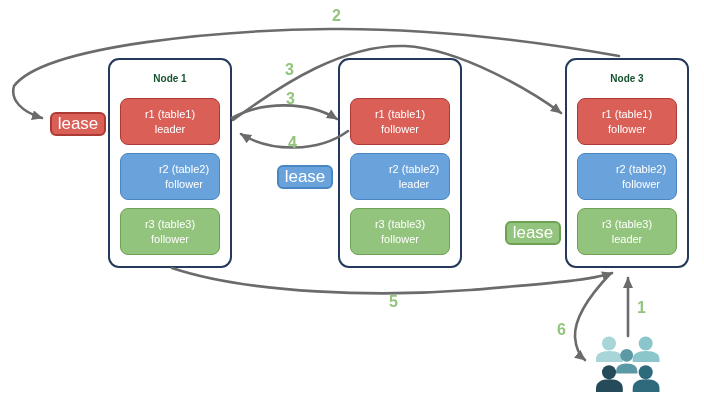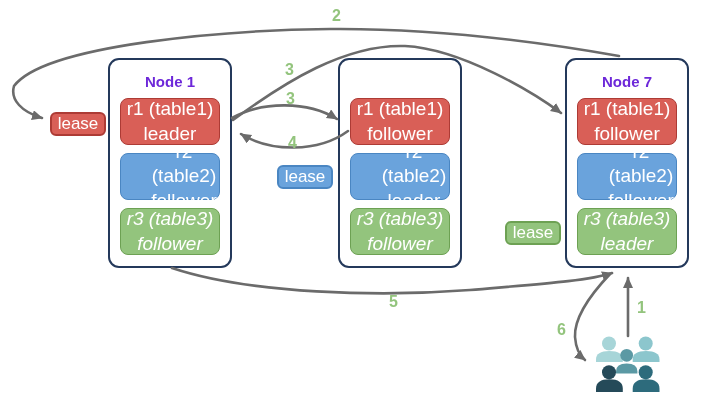--- a/index.html
+++ b/index.html
@@ -27,43 +27,43 @@
     border-radius: 11px;
     box-sizing: border-box;
     z-index: 2;
   }
   .node-1 { left: 108px; }
   .node-2 { left: 338px; }
   .node-3 { left: 565px; }
   .node-title {
     text-align: center;
     font-weight: bold;
-    font-size: 15px;
-    color: #6d28d9;
+    font-size: 10px;
+    color: #14532d;
     margin-top: 13px;
   }
   .replica {
     position: absolute;
     left: 10px;
     width: 100px;
     height: 47px;
     border-radius: 8px;
     box-sizing: border-box;
     display: flex;
     flex-direction: column;
     align-items: center;
     justify-content: center;
     color: #ffffff;
-    font-size: 19px;
+    font-size: 11px;
     line-height: 1.28;
     text-align: center;
   }
   .replica.red   { background: #d95f57; border: 1.5px solid #ad3b35; }
   .replica.blue  { background: #6aa3dc; border: 1.5px solid #4a86c2; padding-left: 28px; }
-  .replica.green { background: #93c47d; border: 1.5px solid #6da153; font-style: italic; }
+  .replica.green { background: #93c47d; border: 1.5px solid #6da153; }
   .pos-r1 { top: 38px; }
   .pos-r2 { top: 93px; }
   .pos-r3 { top: 148px; }
   .lease {
     position: absolute;
     width: 56px;
     height: 24px;
     border-radius: 6px;
     color: #ffffff;
     font-size: 17px;
@@ -121,21 +121,21 @@
       <span>r2 (table2)</span>
       <span>leader</span>
     </div>
     <div class="replica green pos-r3">
       <span>r3 (table3)</span>
       <span>follower</span>
     </div>
   </div>
 
   <div class="node node-3">
-    <div class="node-title">Node 7</div>
+    <div class="node-title">Node 3</div>
     <div class="replica red pos-r1">
       <span>r1 (table1)</span>
       <span>follower</span>
     </div>
     <div class="replica blue pos-r2">
       <span>r2 (table2)</span>
       <span>follower</span>
     </div>
     <div class="replica green pos-r3">
       <span>r3 (table3)</span>

